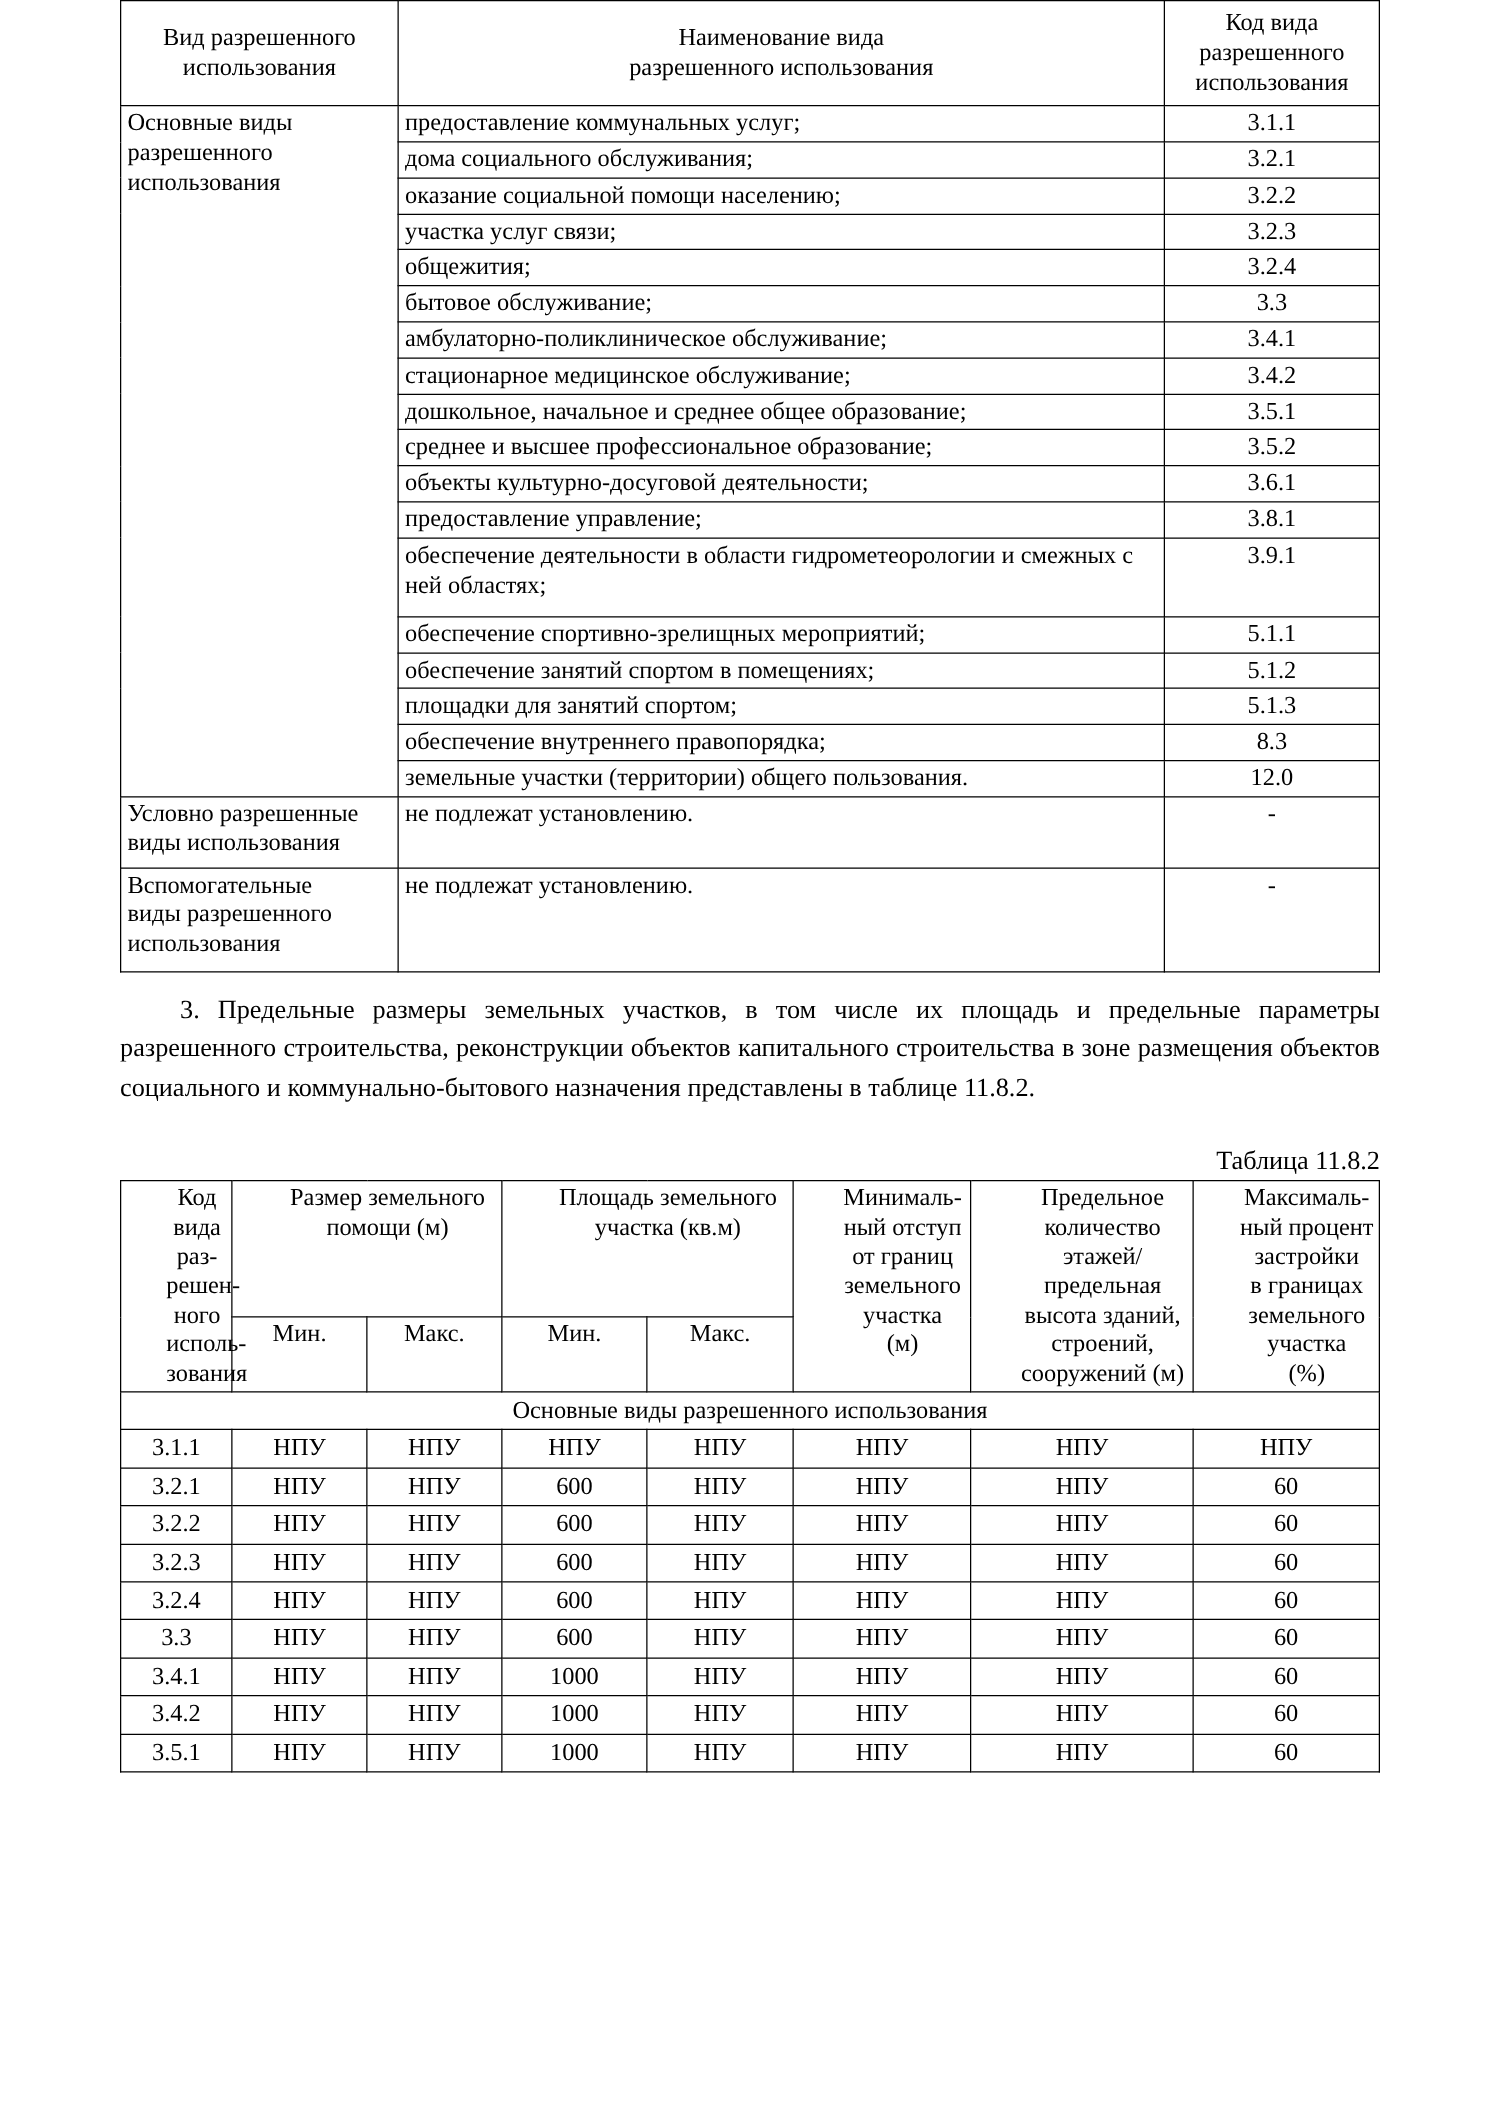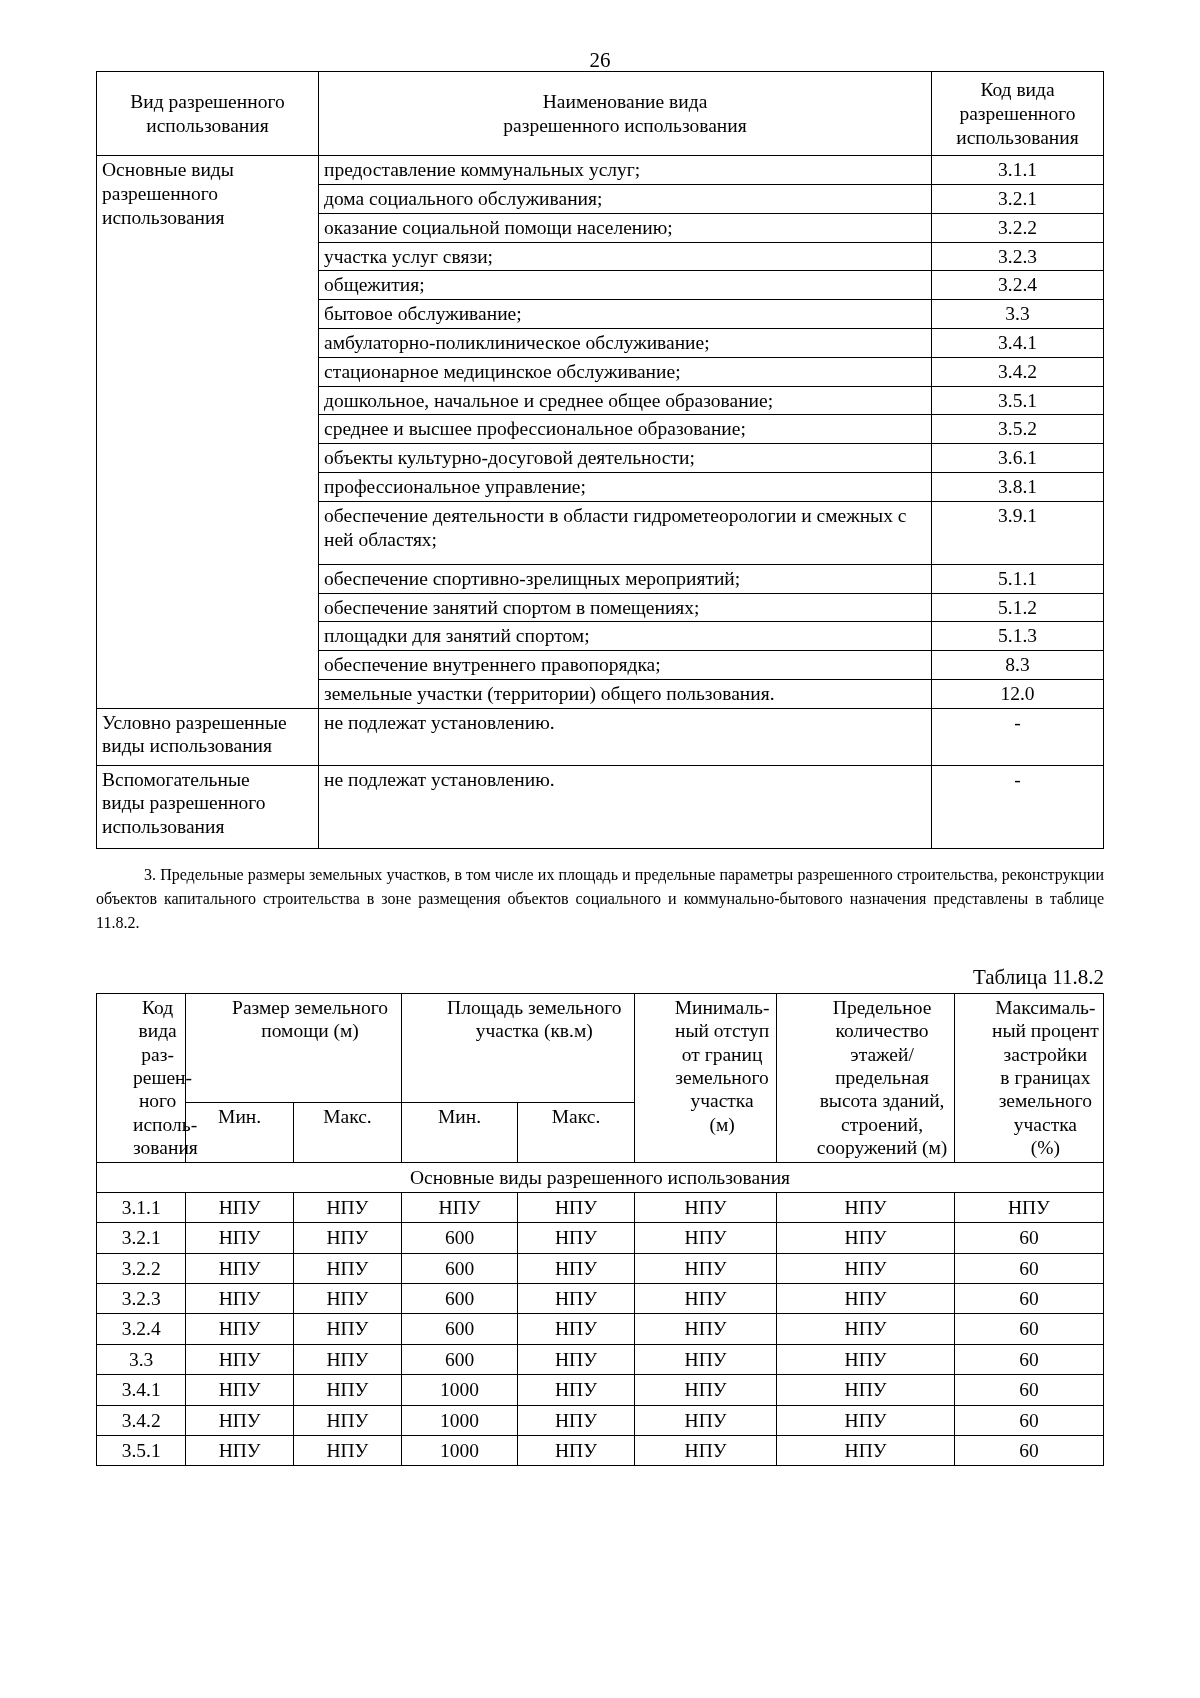--- a/index.html
+++ b/index.html
@@ -50,21 +50,21 @@
   .t1 .c-kind { width: 222px; }
   .t1 .c-name { }
   .t1 .c-code { width: 172px; text-align: center; }
   .t1 td.code { text-align: center; vertical-align: top; }
   .t1 td.name { text-align: left; }
   .t1 td.kindcell { vertical-align: top; }
   .t1 .tall { height: 58px; }
 
   
   .para {
-    font-size: 16px;
+    font-size: 21px;
     line-height: 1.5;
     text-align: justify;
     text-indent: 48px;
     margin: 14px 0 0 0;
     hyphens: none;
   }
 
   
   .t2 td, .t2 th {
     text-align: center;
@@ -81,21 +81,20 @@
   .t2 .floors-col { width: 163px; }
   .t2 .percent-col { width: 137px; }
   .t2 .section-row td { text-align: center; padding: 3px 4px; }
   .t2 .data-row td { padding: 3px 3px; vertical-align: middle; }
 </style>
 </head>
 <body>
 
 <div class="page">
 
-  <div class="page-number">26</div>
 
 
   <table class="t1">
     <colgroup>
       <col class="c-kind">
         <col class="c-name">
         <col class="c-code">
     </colgroup>
     <thead>
       <tr>
@@ -158,21 +157,21 @@
         </tr>
         <tr>
           <td class="name">среднее и высшее профессиональное образование;</td>
           <td class="code">3.5.2</td>
         </tr>
         <tr>
           <td class="name">объекты культурно-досуговой деятельности;</td>
           <td class="code">3.6.1</td>
         </tr>
         <tr>
-          <td class="name">профессиональное управление;</td>
+          <td class="name">предоставление управление;</td>
           <td class="code">3.8.1</td>
         </tr>
         <tr>
           <td class="name tall">обеспечение деятельности в области гидрометеорологии и смежных с ней областях;</td>
           <td class="code">3.9.1</td>
         </tr>
         <tr>
           <td class="name">обеспечение спортивно-зрелищных мероприятий;</td>
           <td class="code">5.1.1</td>
         </tr>

